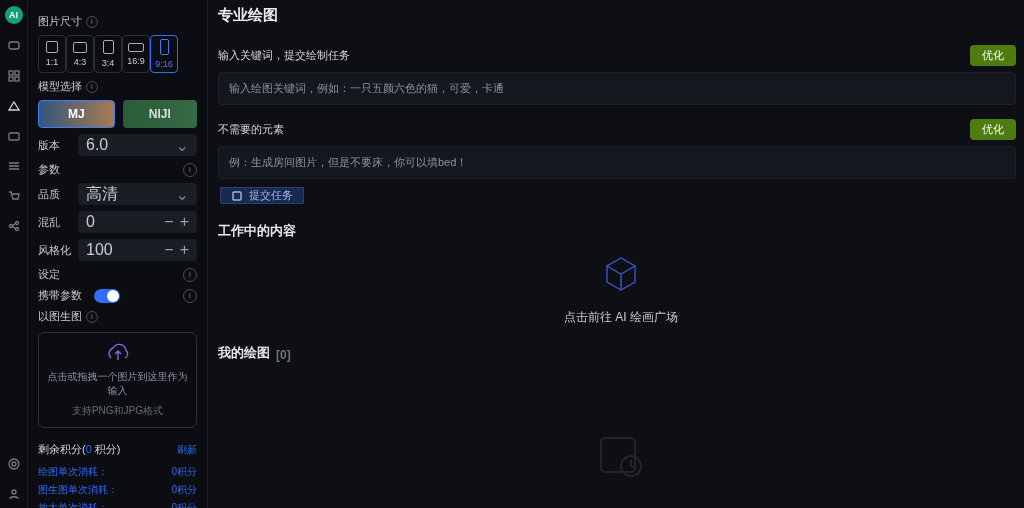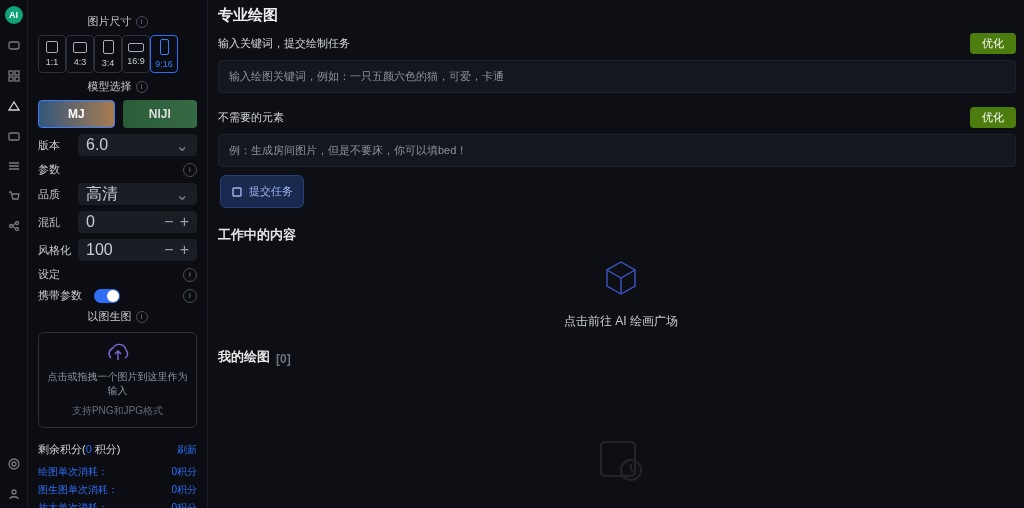--- a/index.html
+++ b/index.html
@@ -31,21 +31,21 @@
     }
     .rail .rail-item{width:16px;height:16px;display:flex;align-items:center;justify-content:center;opacity:.55;}
     .rail .rail-item.active{opacity:1;}
     .rail .rail-item svg{stroke:#cfd3da;}
     .rail .rail-spacer{flex:1;}
     
     .panel{
       width:180px;background:#0b0d12;border-right:1px solid #1a1d24;
       padding:8px 10px 10px;overflow:hidden;
     }
-    .panel-label{display:flex;align-items:center;gap:4px;font-size:11px;color:#c9ccd2;margin:6px 0 6px;justify-content:center;}
+    .panel-label{display:flex;align-items:center;gap:4px;font-size:11px;color:#c9ccd2;margin:6px 0 6px;}
     .info-icon{width:12px;height:12px;border:1px solid #4a4f59;border-radius:50%;display:inline-flex;align-items:center;justify-content:center;font-size:8px;color:#7a808c;}
     .ratios{display:flex;}
     .ratio{
       width:28px;height:38px;border:1px solid #2c3038;border-radius:4px;
       display:flex;flex-direction:column;align-items:center;justify-content:center;gap:4px;
     }
     .ratio.sel{border-color:#2f6df6;}
     .ratio .shape{background:transparent;border:1px solid #a9afb8;border-radius:2px;}
     .ratio .shape.s11{width:12px;height:12px;}
     .ratio .shape.s43{width:14px;height:11px;}
@@ -72,26 +72,26 @@
     .credits{margin-top:14px;}
     .credits .ctop{display:flex;justify-content:space-between;align-items:center;margin-bottom:8px;}
     .credits .ctop .ct{color:#d0d3d9;font-size:11px;}
     .credits .ctop .num{color:#2f6df6;}
     .credits .ctop .refresh{color:#2f6df6;font-size:10px;}
     .credits .cline{display:flex;justify-content:space-between;font-size:10px;margin:4px 0;}
     .credits .cline .k{color:#2f6df6;}
     .credits .cline .v{color:#2f6df6;}
     
     .main{flex:1;background:#0d0f14;padding:6px 0 0 10px;position:relative;overflow:hidden;}
-    .main h1{font-size:15px;font-weight:600;color:#eceef1;margin-bottom:8px;}
+    .main h1{font-size:15px;font-weight:600;color:#eceef1;margin-bottom:20px;}
     .section-head{display:flex;align-items:center;justify-content:space-between;margin:4px 8px 6px 0;}
     .section-head .t{font-size:11px;color:#d5d8de;}
     .opt-btn{background:#4d7c0f;color:#fff;border:none;border-radius:4px;font-size:11px;padding:3px 12px;}
     .textarea{margin-right:8px;background:#14171d;border:1px solid #1e222a;border-radius:4px;padding:8px 10px;color:#8c929e;font-size:11px;min-height:30px;}
-    .submit{margin:8px 0 14px 2px;display:inline-flex;align-items:center;gap:6px;background:#1a2a4e;border:1px solid #24407d;color:#9fb7ee;border-radius:6px;padding:8px 10px;font-size:11px;}
+    .submit{margin:8px 0 14px 2px;display:inline-flex;align-items:center;gap:6px;background:#1a2a4e;border:1px solid #24407d;color:#9fb7ee;border-radius:1px;padding:0 10px;font-size:11px;}
     .section-title{font-size:13px;font-weight:600;margin:4px 0 12px;}
     .wip{display:flex;flex-direction:column;align-items:center;margin:8px 0 18px;}
     .wip .cube svg{stroke:#3e55c9;}
     .wip .wlabel{margin-top:10px;color:#c9ccd2;font-size:12px;}
     .mydraw-title{display:flex;align-items:flex-end;gap:6px;}
     .mydraw-title .cnt{color:#6c7280;font-size:12px;}
     .mydraw-empty{display:flex;justify-content:center;margin-top:70px;opacity:.15;}
   </style>
 </head>
 <body>

